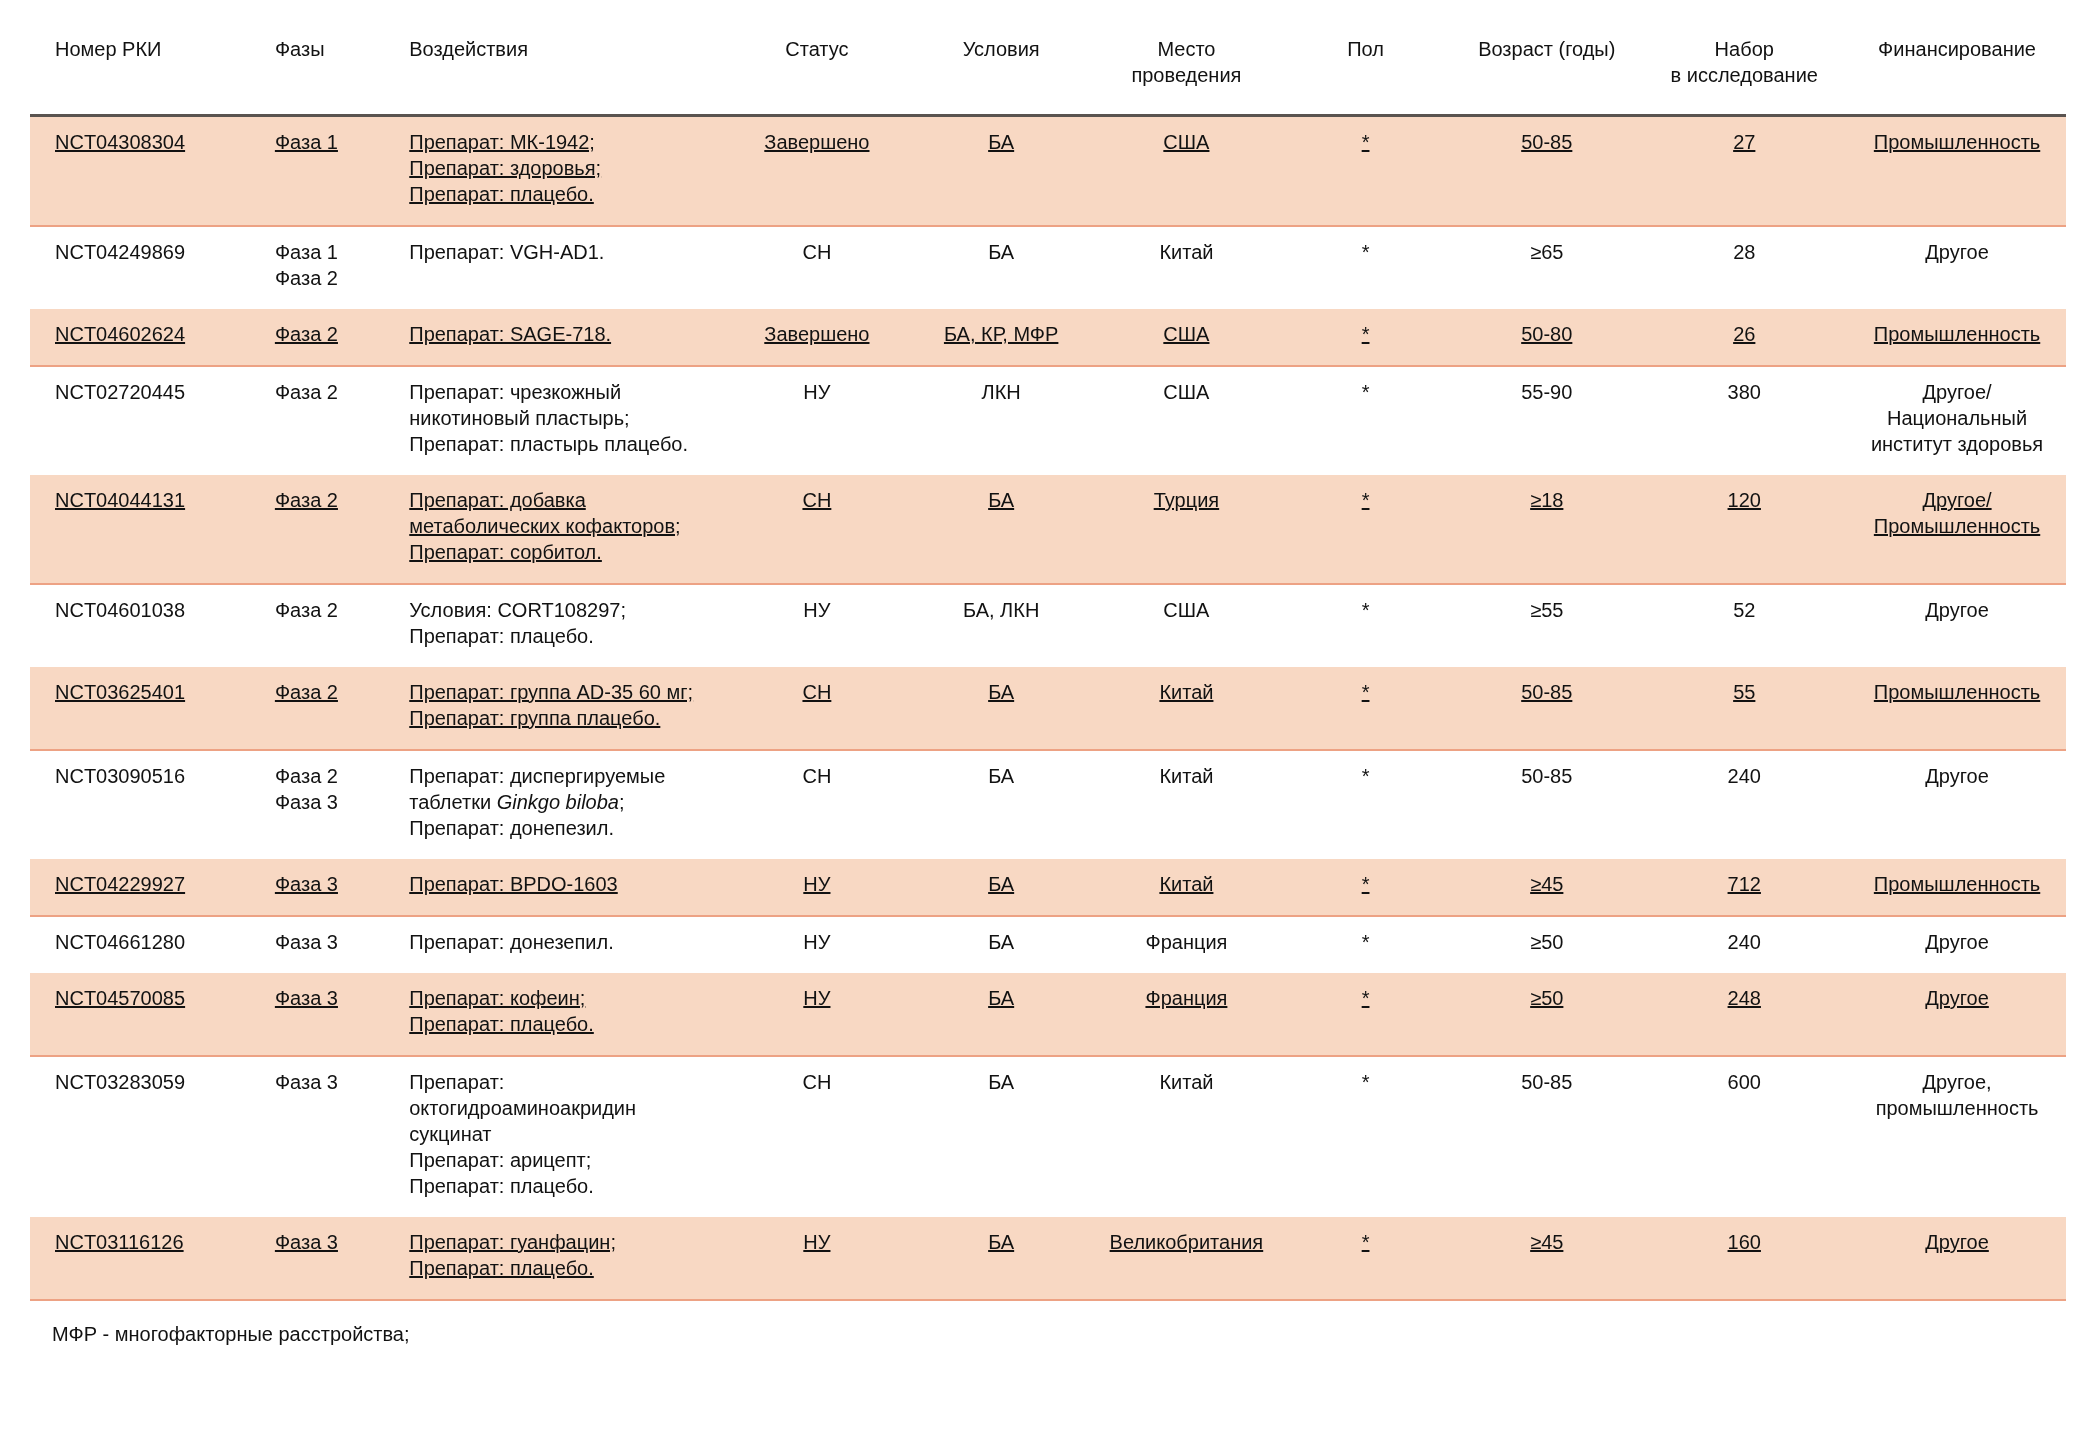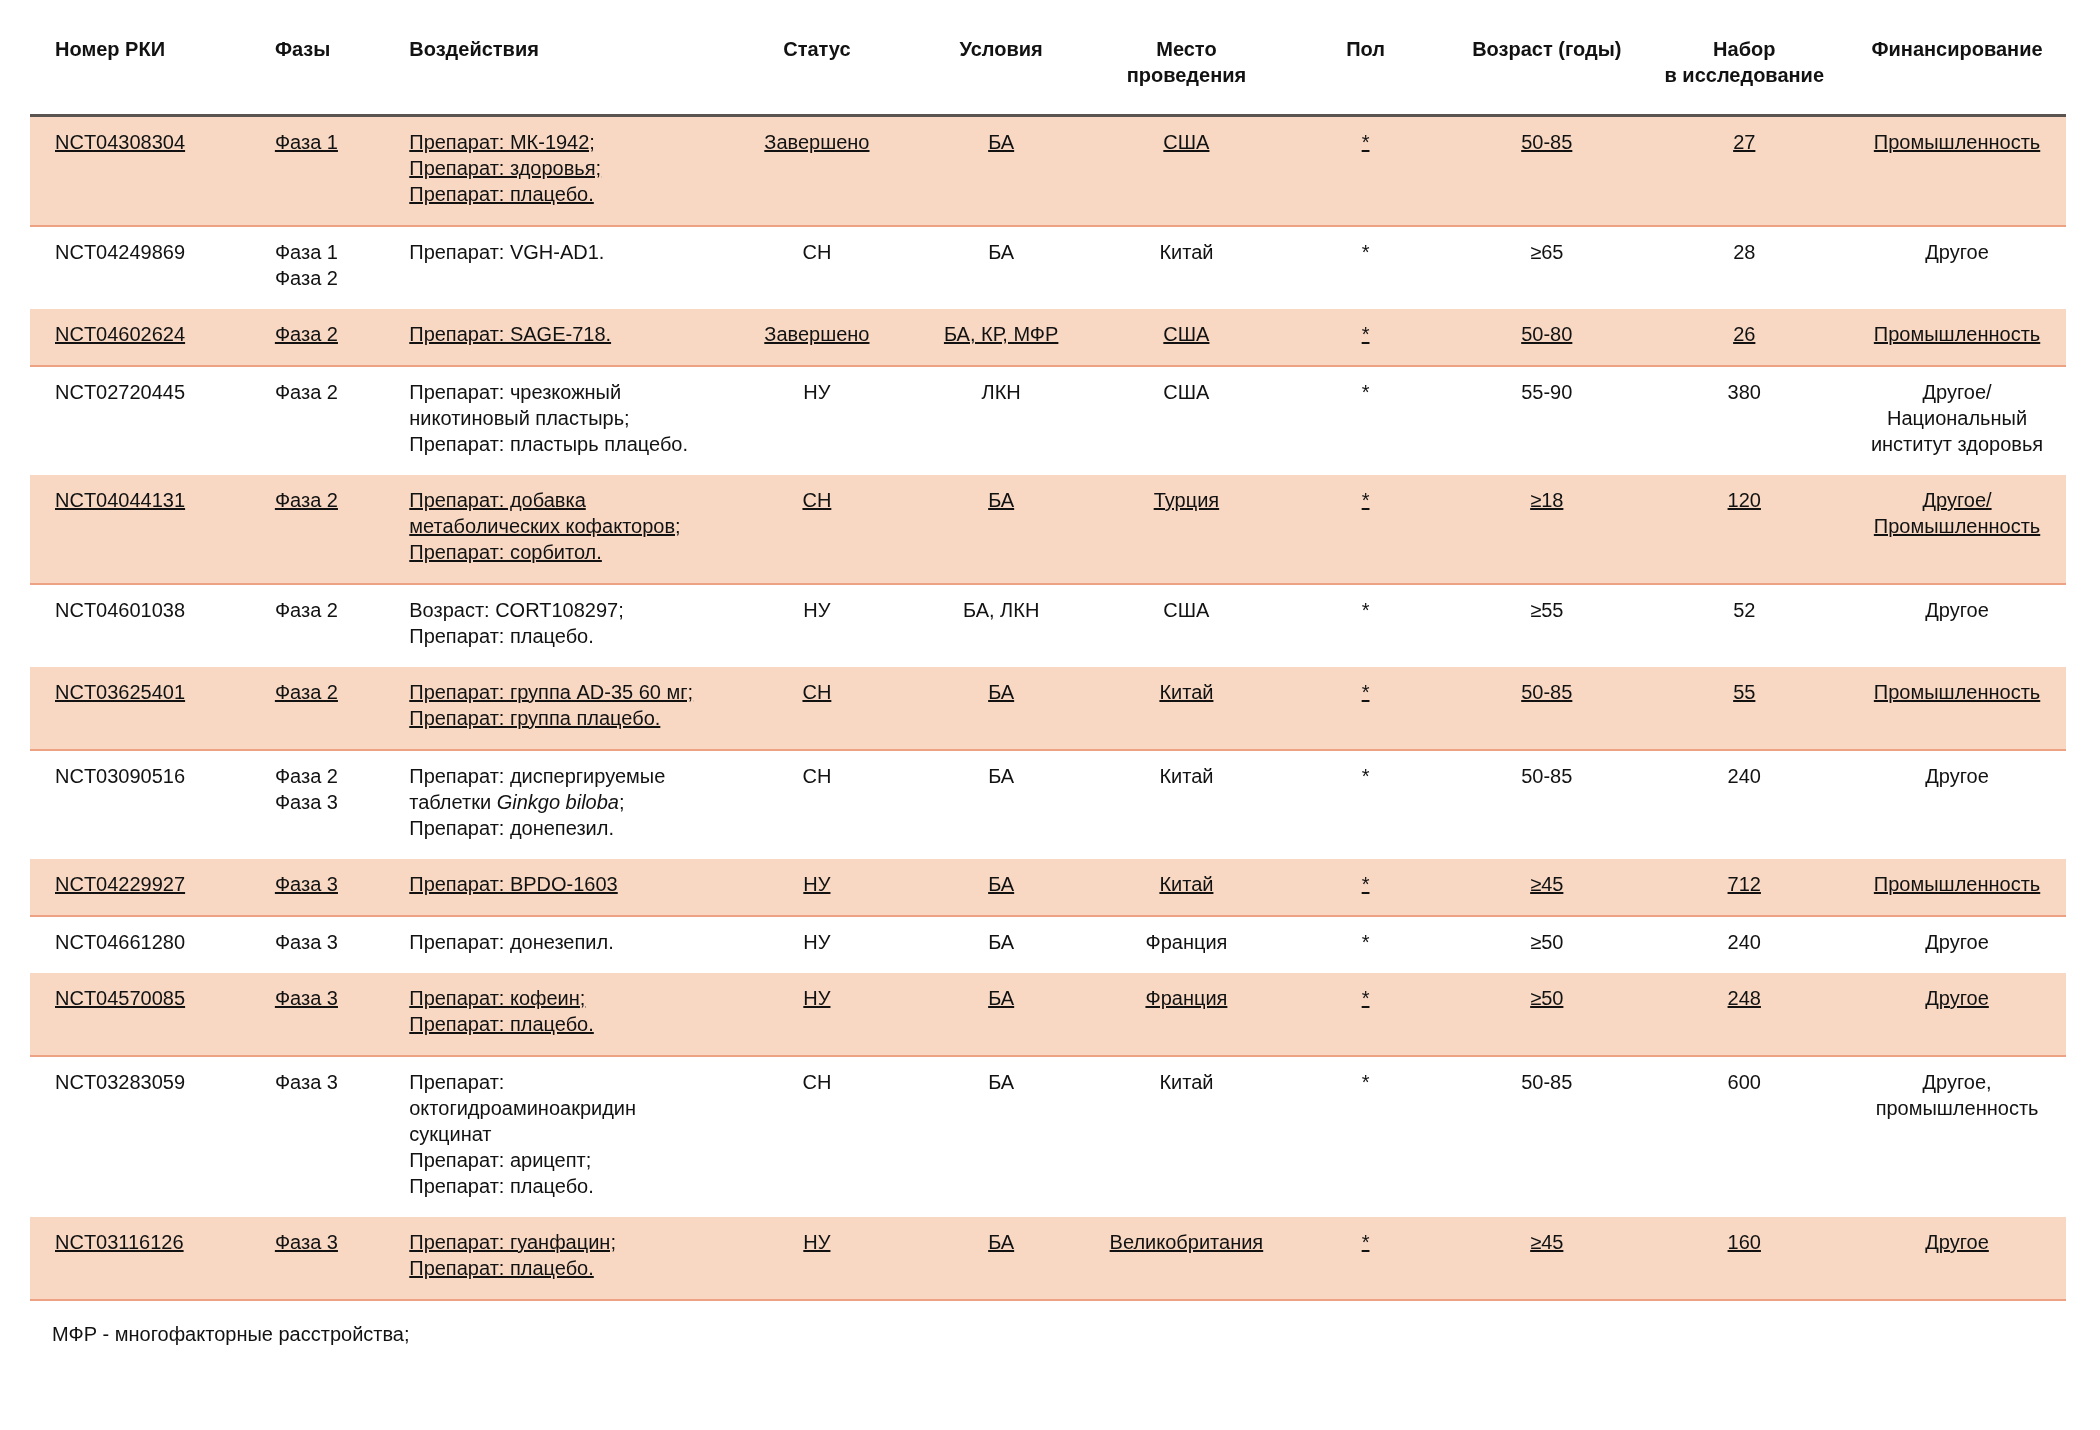--- a/index.html
+++ b/index.html
@@ -22,21 +22,21 @@
   }
   th, td {
     vertical-align: top;
     font-size: 20px;
     line-height: 26px;
     padding: 12px 8px 18px 8px;
     box-sizing: border-box;
     word-wrap: break-word;
   }
   thead th {
-    font-weight: bold;
+    font-weight: normal;
     padding-top: 0;
     padding-bottom: 26px;
     border-bottom: 3px solid var(--hdr-border, #5a5450);
   }
   .al-left   { text-align: left; padding-left: 25px; }
   .al-center { text-align: center; }
   tbody tr.hl {
     background: var(--hl, #f8d8c3);
     border-bottom: 2px solid var(--row-border, #eda284);
     text-decoration: underline;
@@ -273,21 +273,21 @@
           </td>
         </tr>
         <tr>
           <td class="al-left">
             <div>NCT04601038</div>
           </td>
           <td class="al-left">
             <div>Фаза 2</div>
           </td>
           <td class="al-left">
-            <div>Возраст: CORT108297;</div>
+            <div>Условия: CORT108297;</div>
             <div>Препарат: плацебо.</div>
           </td>
           <td class="al-center">
             <div>НУ</div>
           </td>
           <td class="al-center">
             <div>БА, ЛКН</div>
           </td>
           <td class="al-center">
             <div>США</div>

